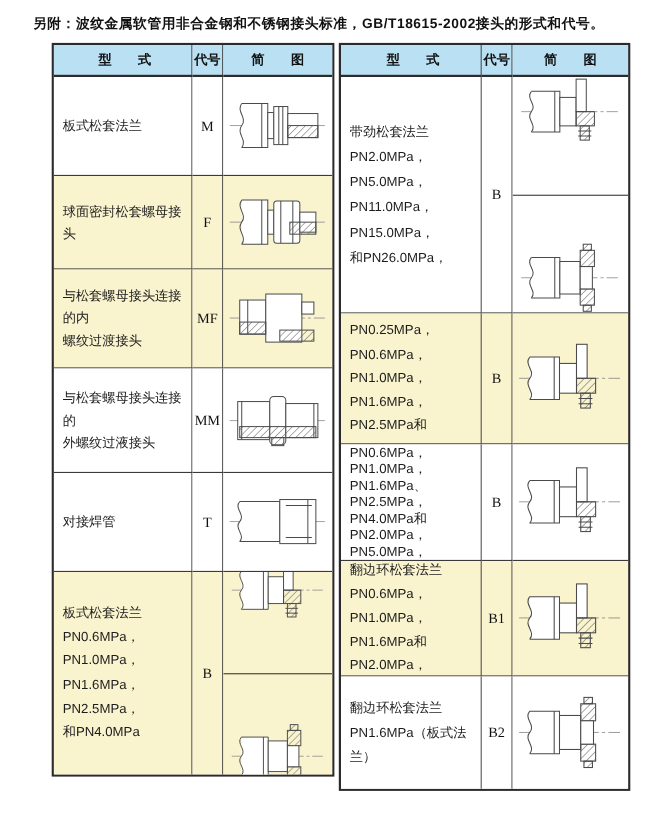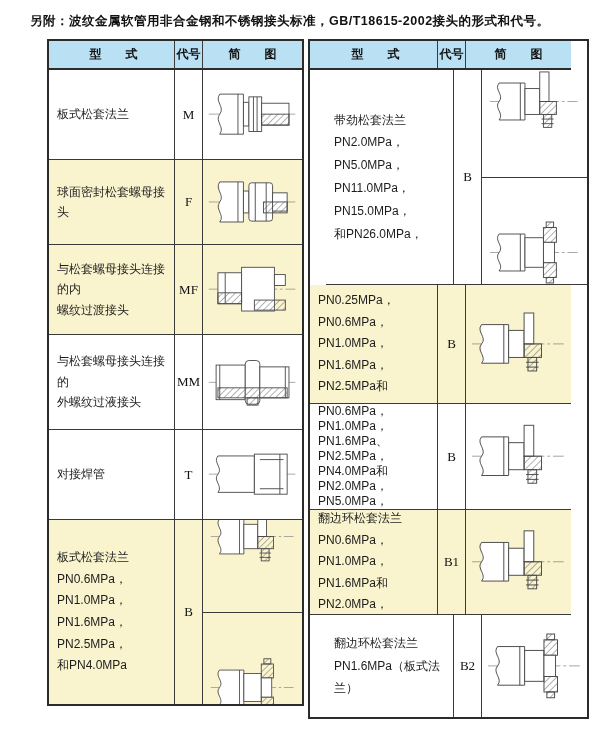--- a/index.html
+++ b/index.html
@@ -31,21 +31,21 @@
   
   .tbl-l .c-type{width:126px;}
   .tbl-l .c-code{width:28px;}
   .tbl-l .c-diag{width:99px;}
   
   .tbl-r .c-type{width:128px;}
   .tbl-r .c-code{width:28px;}
   .tbl-r .c-diag{width:105px;}
   .c-type{padding:2px 4px 2px 8px;font-size:12px;line-height:1.7;}
   .t-text{white-space:pre-line;}
-  .lh-loose{line-height:1.9;margin-left:16px;}
+  .lh-loose{line-height:1.9;}
   .lh-mid{line-height:1.8;}
   .lh-tight{line-height:1.26;}
   .c-code{
     justify-content:center;font-family:"Liberation Serif","DejaVu Serif",serif;
     font-size:13px;color:#111;
   }
   .c-diag{justify-content:center;}
   .c-diag svg{width:92%;height:88%;}
   .diag-split{flex-direction:column;align-items:stretch;padding:0;}
   .diag-split .half{

